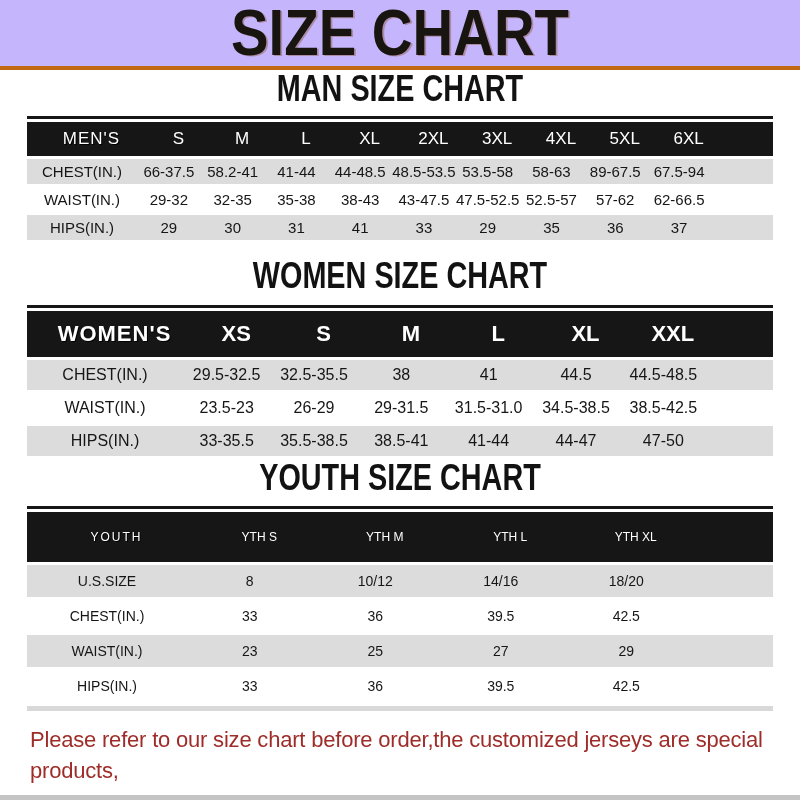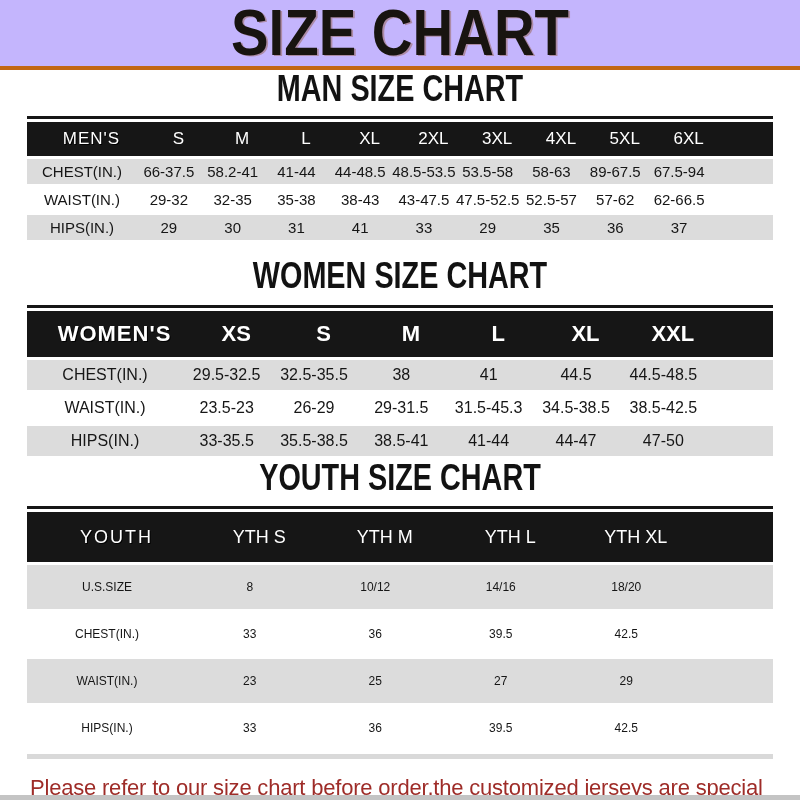--- a/index.html
+++ b/index.html
@@ -81,23 +81,23 @@
   .t-men tr.band th { height: 34px; font-size: 17px; }
   .t-men th.band-label { font-size: 23px; }
   .t-men tbody td { height: 25px; font-size: 15px; }
 
   
   .t-women tr.band th { height: 46px; font-size: 22px; font-weight: bold; }
   .t-women th.band-label { font-size: 22px; }
   .t-women tbody td { height: 30px; font-size: 16px; }
 
   
-  .t-youth tr.band th { height: 50px; font-size: 18px; }
+  .t-youth tr.band th { height: 50px; font-size: 12px; }
   .t-youth th.band-label { font-size: 22px; letter-spacing: 2px; }
-  .t-youth tbody td { height: 44px; font-size: 12px; }
+  .t-youth tbody td { height: 32px; font-size: 14px; }
 
   .youth-strip {
     width: 746px; height: 5px;
     margin: 1px auto 0 auto;
     background: #D9D9D9;
   }
 
   
   .footer-note {
     margin: 13px 0 0 30px;
@@ -240,21 +240,21 @@
               <td>41</td>
               <td>44.5</td>
               <td>44.5-48.5</td>
               <td></td>
             </tr>
             <tr class="plain">
               <td class="row-label">WAIST(IN.)</td>
               <td>23.5-23</td>
               <td>26-29</td>
               <td>29-31.5</td>
-              <td>31.5-45.3</td>
+              <td>31.5-31.0</td>
               <td>34.5-38.5</td>
               <td>38.5-42.5</td>
               <td></td>
             </tr>
             <tr class="shade">
               <td class="row-label">HIPS(IN.)</td>
               <td>33-35.5</td>
               <td>35.5-38.5</td>
               <td>38.5-41</td>
               <td>41-44</td>

